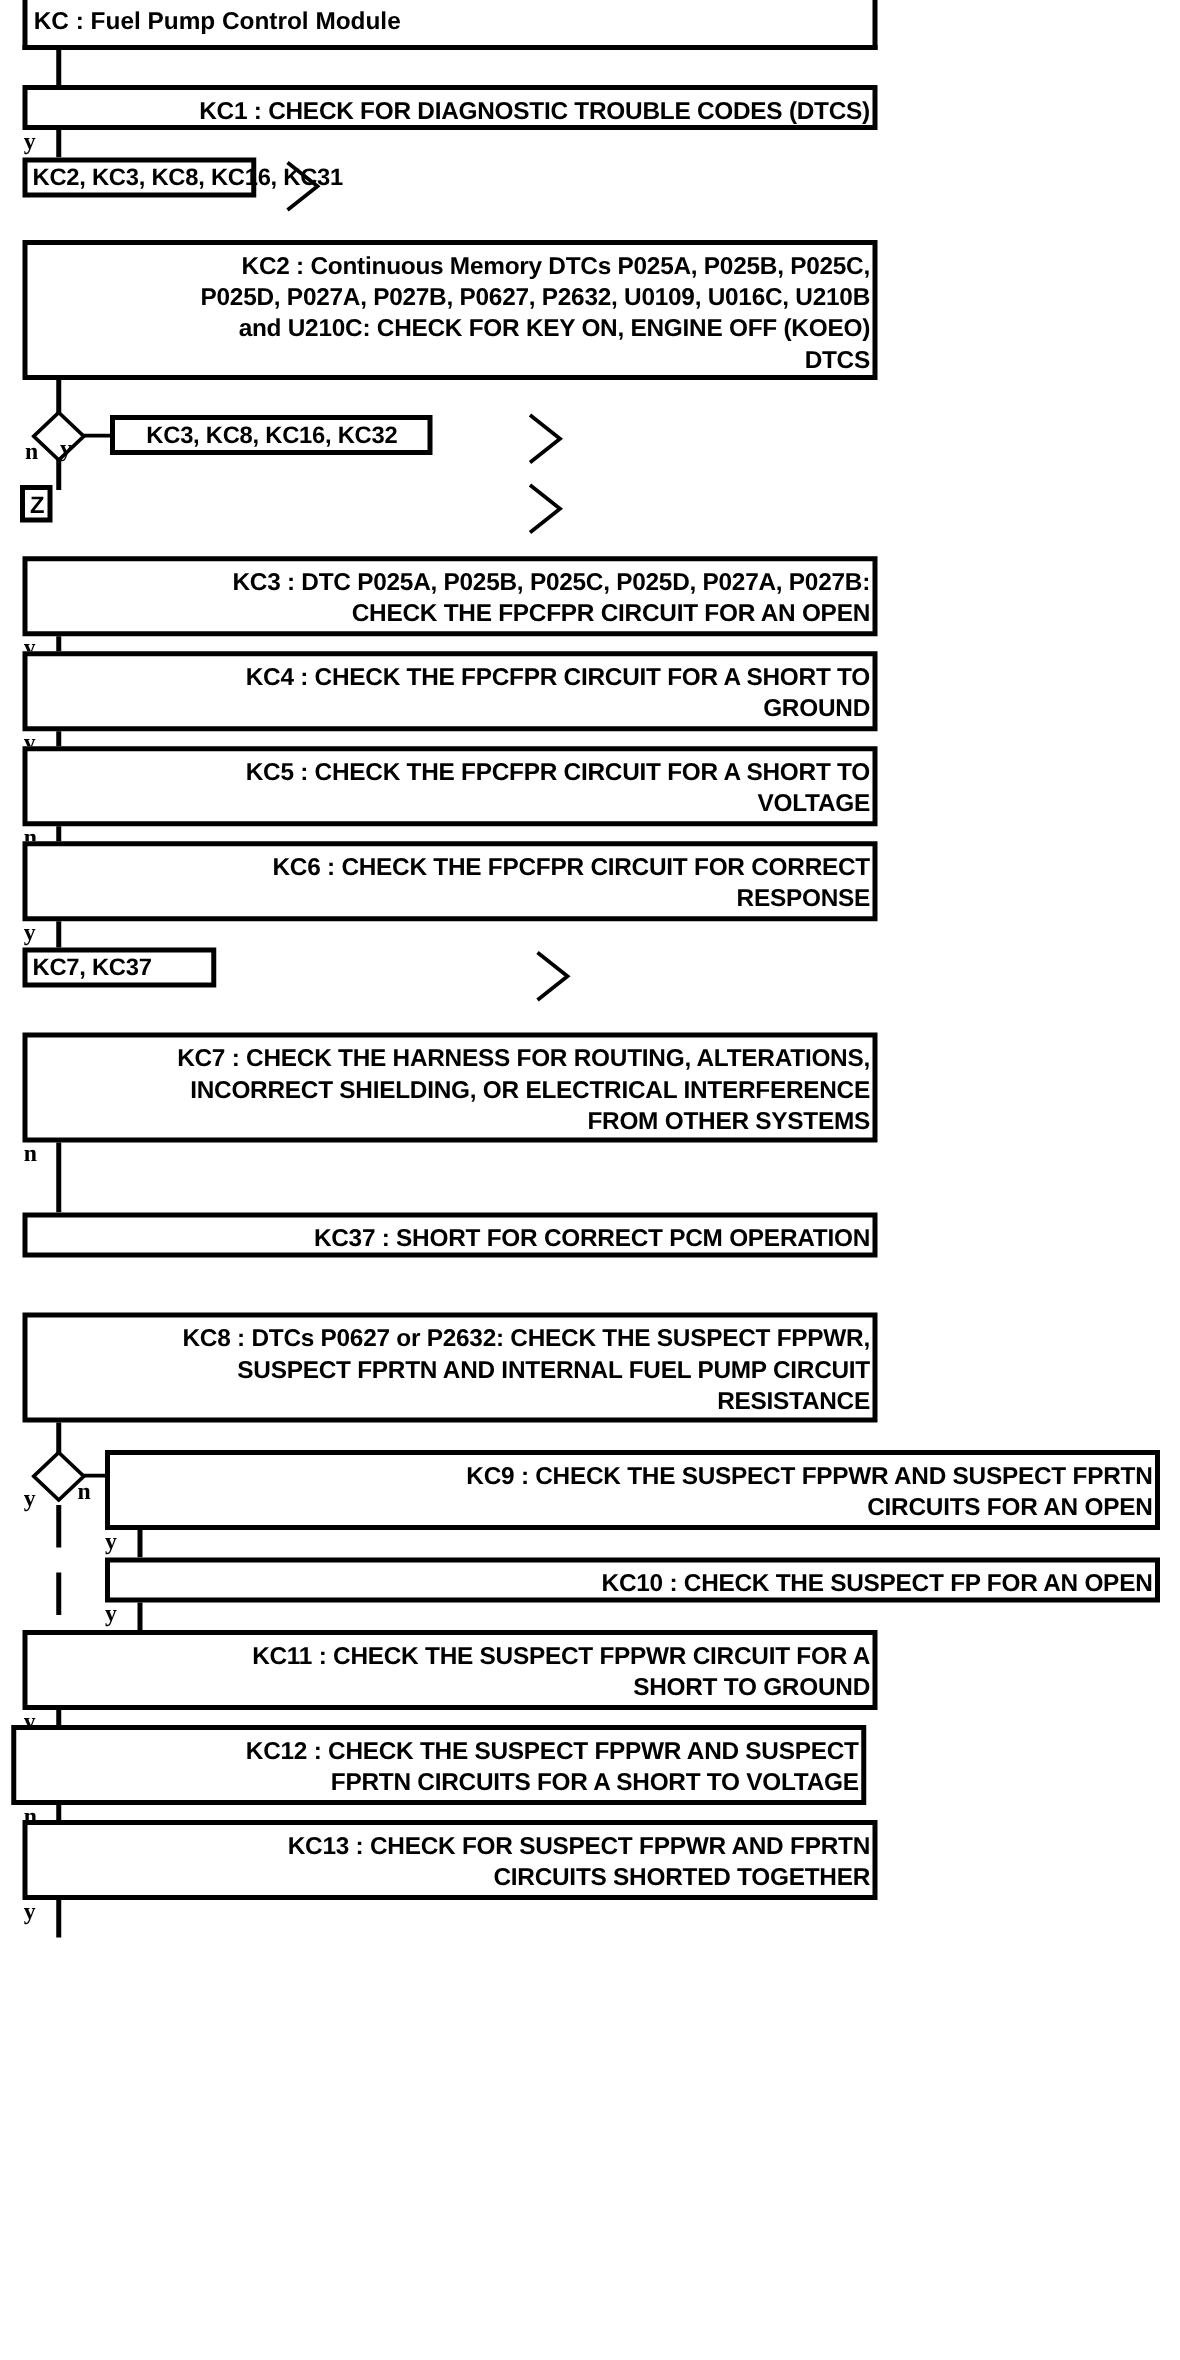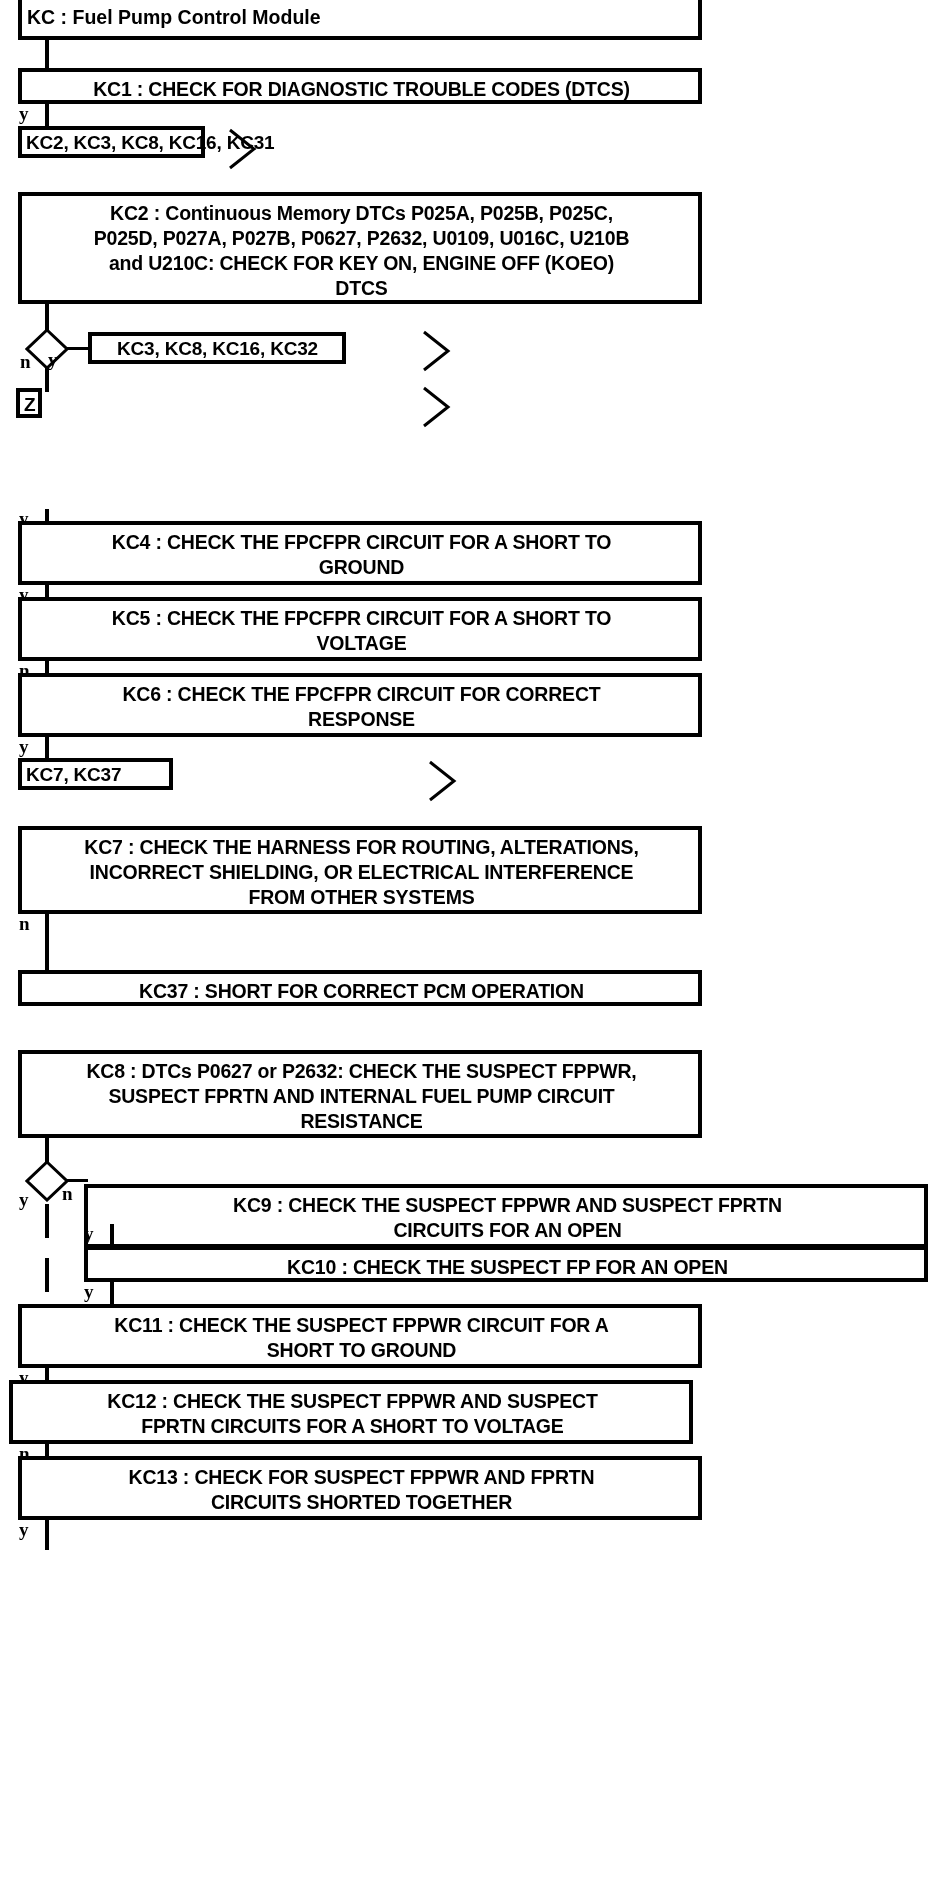--- a/index.html
+++ b/index.html
@@ -23,21 +23,21 @@
     box-sizing: border-box;
     border: 4px solid #000000;
     background: #ffffff;
     color: #000000;
     font-family: "Liberation Sans", sans-serif;
     font-weight: bold;
     font-size: 19.5px;
     line-height: 25px;
     letter-spacing: -0.2px;
     padding: 5px 2px 4px 5px;
-    text-align: center;
+    text-align: right;
     white-space: pre-line;
     overflow: hidden;
   }
   
   .title-box {
     position: absolute;
     box-sizing: border-box;
     background: #ffffff;
     color: #000000;
     font-weight: bold;
@@ -144,20 +144,22 @@
   <div class="vline" style="left:45px; top:368px; height:24px;"></div>
 
   <div class="ref-box" style="left:16px; top:388px; width:26px; height:30px;">Z</div>
 
   <div class="chevron" style="left:418px; top:384px; width:36px; height:46px;">
     <svg width="36" height="46" viewBox="0 0 36 46">
       <polyline points="6,4 30,23 6,42" fill="none" stroke="#000" stroke-width="3"></polyline>
     </svg>
   </div>
 
+  <div class="step-box" style="left:18px; top:445px; width:684px; height:64px;">KC3 : DTC P025A, P025B, P025C, P025D, P027A, P027B:
+CHECK THE FPCFPR CIRCUIT FOR AN OPEN</div>
 
   <span class="branch-label" style="left:19px; top:509px;">y</span>
   <div class="vline" style="left:45px; top:509px; height:16px;"></div>
 
   <div class="step-box" style="left:18px; top:521px; width:684px; height:64px;">KC4 : CHECK THE FPCFPR CIRCUIT FOR A SHORT TO
 GROUND</div>
 
   <span class="branch-label" style="left:19px; top:585px;">y</span>
   <div class="vline" style="left:45px; top:585px; height:16px;"></div>
 
@@ -200,21 +202,21 @@
     <svg width="44" height="42" viewBox="0 0 44 42">
       <polygon points="22,2 42,21 22,40 2,21" fill="#ffffff" stroke="#000000" stroke-width="3"></polygon>
     </svg>
   </div>
 
   <div class="hline" style="left:66px; top:1179px; width:22px;"></div>
 
   <span class="branch-label" style="left:62px; top:1184px;">n</span>
   <span class="branch-label" style="left:19px; top:1190px;">y</span>
 
-  <div class="step-box" style="left:84px; top:1160px; width:844px; height:64px;margin-top:24px;">KC9 : CHECK THE SUSPECT FPPWR AND SUSPECT FPRTN
+  <div class="step-box" style="left:84px; top:1160px; width:844px; height:64px;">KC9 : CHECK THE SUSPECT FPPWR AND SUSPECT FPRTN
 CIRCUITS FOR AN OPEN</div>
 
   <div class="vline" style="left:45px; top:1204px; height:34px;"></div>
   <div class="vline" style="left:45px; top:1258px; height:34px;"></div>
 
   <span class="branch-label" style="left:84px; top:1224px;">y</span>
   <div class="vline" style="left:110px; top:1224px; height:22px;"></div>
 
   <div class="step-box" style="left:84px; top:1246px; width:844px; height:36px;">KC10 : CHECK THE SUSPECT FP FOR AN OPEN</div>
 

